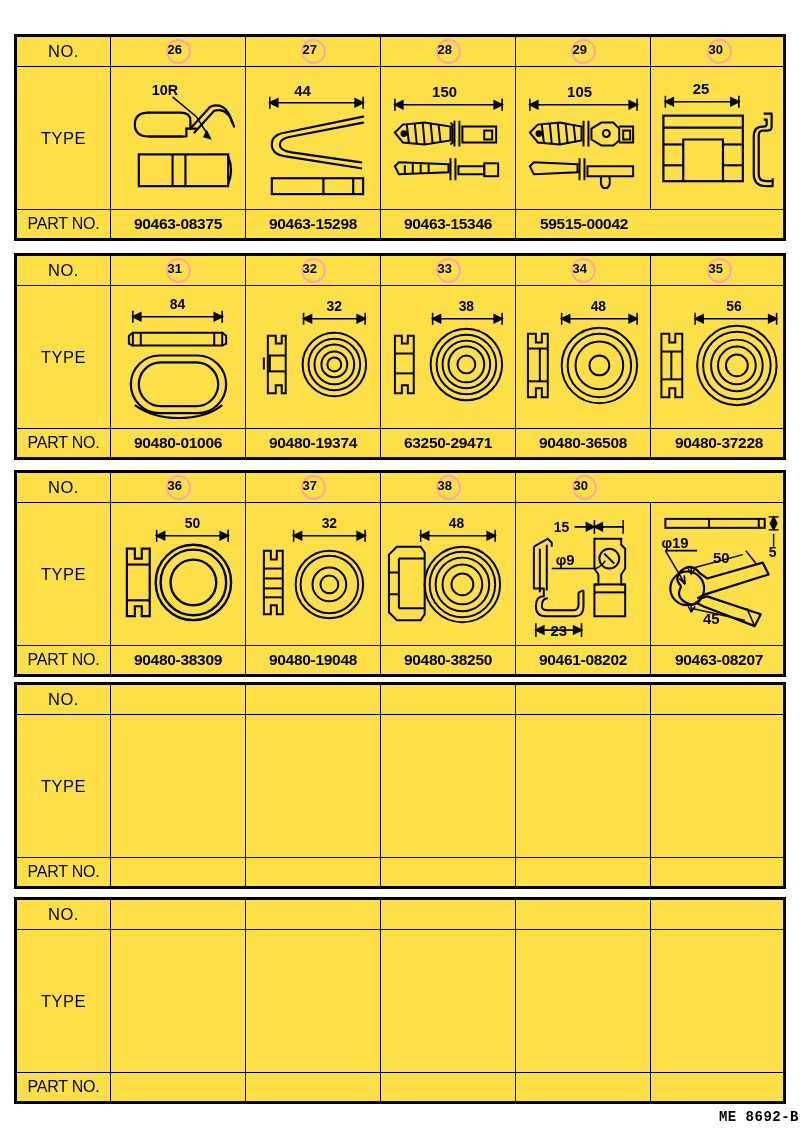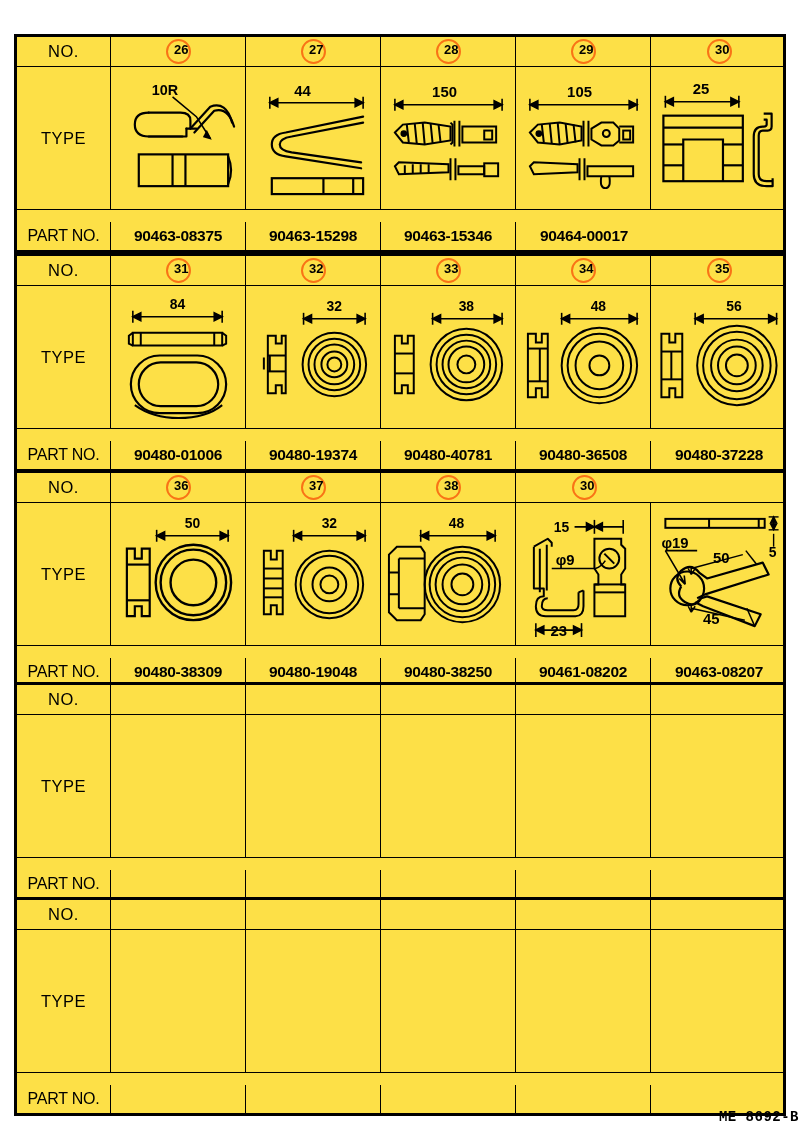--- a/index.html
+++ b/index.html
@@ -33,21 +33,21 @@
     box-sizing: border-box;
     background: #fde047;
   }
   .parts-table .row {
     display: flex;
     width: 100%;
     box-sizing: border-box;
   }
   .parts-table .row.no-row { height: 30px; }
   .parts-table .row.type-row { height: 143px; }
-  .parts-table .row.part-row { height: 28px; margin-top: 12px; }
+  .parts-table .row.part-row { height: 28px; }
 
   .parts-table .row.no-row   { border-bottom: 1.5px solid #000; }
   .parts-table .row.type-row { border-bottom: 1.5px solid #000; }
 
   .cell {
     box-sizing: border-box;
     border-right: 1.5px solid #000;
     display: flex;
     align-items: center;
     justify-content: center;
@@ -65,25 +65,25 @@
     letter-spacing: 0.5px;
     font-weight: 400;
     white-space: nowrap;
   }
   .label-text.tight { letter-spacing: -0.2px; font-size: 16px; }
 
   
   .circled {
     display: inline-block;
     width: 21px; height: 21px;
-    border: 2px solid #f97316;
+    border: 2px solid #fca5a5;
     border-radius: 50%;
     font-size: 13px;
     line-height: 18px;
-    text-align: right;
+    text-align: left;
     font-weight: 700;
     font-family: "Liberation Sans", sans-serif;
   }
 
   .partno {
     font-size: 15.5px;
     font-weight: 700;
     letter-spacing: -0.3px;
     white-space: nowrap;
   }
@@ -276,21 +276,21 @@
       <div class="cell c-item">
         <span class="partno">90463-08375</span>
       </div>
       <div class="cell c-item">
         <span class="partno">90463-15298</span>
       </div>
       <div class="cell c-item">
         <span class="partno">90463-15346</span>
       </div>
       <div class="cell c-item last">
-        <span class="partno">90464-00017</span>
+        <span class="partno">59515-00042</span>
       </div>
     </div>
   </div>
 
   <div class="parts-table" style="top:253px;">
 
     <div class="row no-row">
       <div class="cell c-label">
         <span class="label-text">NO.</span>
       </div>
@@ -448,21 +448,21 @@
       <div class="cell c-label">
         <span class="label-text tight">PART NO.</span>
       </div>
       <div class="cell c-item">
         <span class="partno">90480-01006</span>
       </div>
       <div class="cell c-item">
         <span class="partno">90480-19374</span>
       </div>
       <div class="cell c-item">
-        <span class="partno">90480-40781</span>
+        <span class="partno">63250-29471</span>
       </div>
       <div class="cell c-item">
         <span class="partno">90480-36508</span>
       </div>
       <div class="cell c-item last">
         <span class="partno">90480-37228</span>
       </div>
     </div>
   </div>
 

